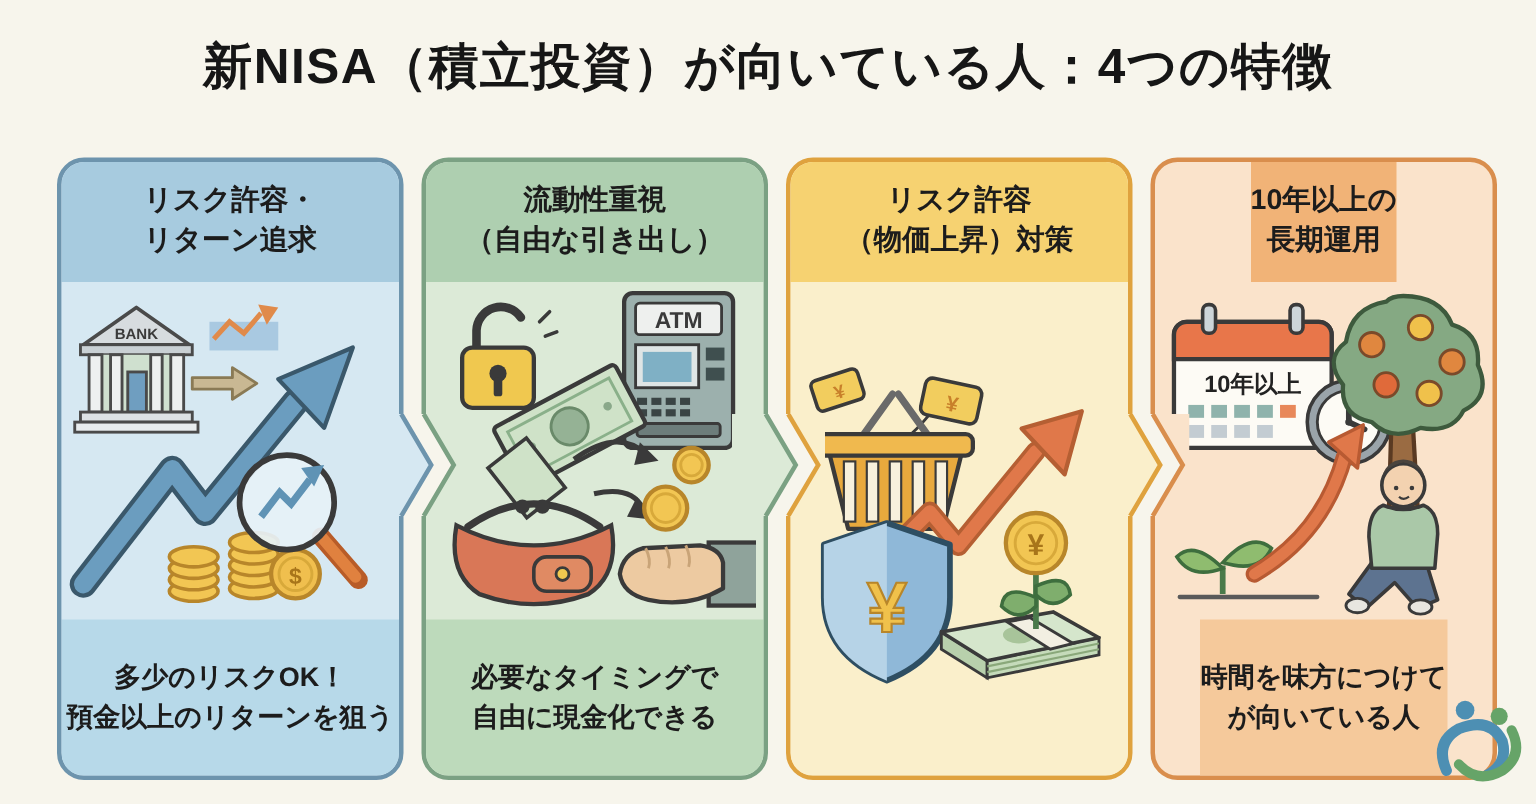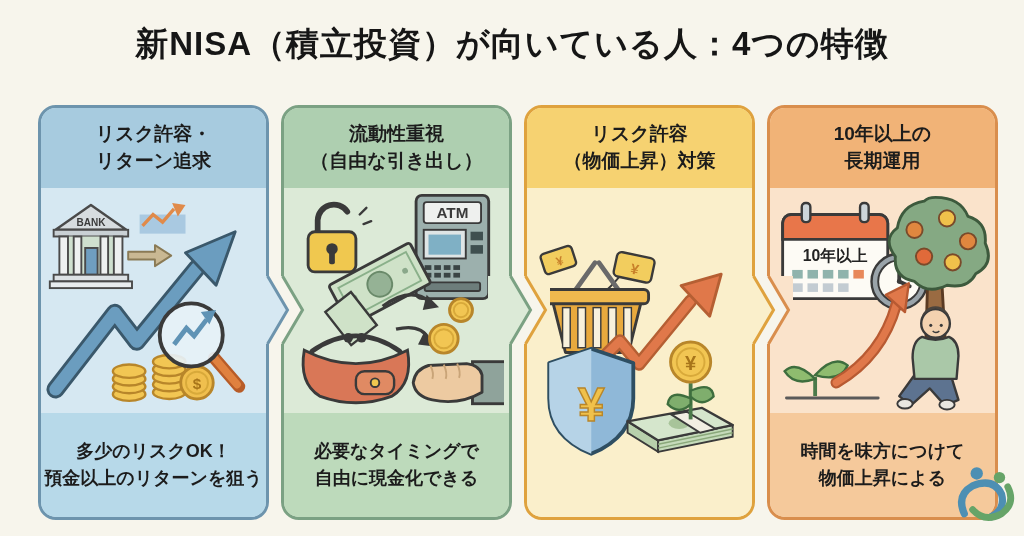--- a/index.html
+++ b/index.html
@@ -38,21 +38,21 @@
     font-size:18px;font-weight:bold;color:#1c1c1c;text-align:center;
     white-space:pre-line;line-height:1.5;
   }
   .conn{position:absolute;top:276px;width:62px;height:68px;z-index:3;}
   .conn .cl{fill:var(--lb);}
   .conn .cb{fill:#f7f5ec;}
   .conn .cr{fill:var(--rb);}
   .conn .ll{fill:none;stroke:var(--lbd);stroke-width:3;}
   .conn .rl{fill:none;stroke:var(--rbd);stroke-width:3;}
   #conn-0{left:245px;} #conn-1{left:488px;} #conn-2{left:731px;}
-  #card-0{left:38px;} #card-1{left:281px;} #card-2{left:524px;} #card-3{left:767px;}
+  #card-0{left:38px;} #card-1{left:281px;} #card-2{left:524px;} #card-3{left:767px;align-items:center;}
   .logo{position:absolute;left:954px;top:460px;width:62px;height:62px;z-index:6;}
   text{font-family:"Liberation Sans","DejaVu Sans",sans-serif;}
 </style>
 </head>
 <body style="background: rgb(247, 245, 236);">
 
 <div class="stage">
 
   <div class="page-title">新NISA（積立投資）が向いている人：4つの特徴</div>
 
@@ -342,21 +342,21 @@
           <circle cx="30" cy="16" r="15" fill="#f3d2b0" stroke="#3a3a3a" stroke-width="2.5"></circle>
           <path d="M15,13 A15,15 0 0 1 45,13 Q45,4 30,0 Q15,4 15,13 Z" fill="#4a443e"></path>
           <circle cx="25" cy="18" r="1.6" fill="#3a3a3a"></circle>
             <circle cx="36" cy="18" r="1.6" fill="#3a3a3a"></circle>
           <path d="M27,24 Q30,27 34,24" stroke="#3a3a3a" stroke-width="1.5" fill="none"></path>
         </g>
       </svg>
     </div>
     <div class="card-footer">
       <div class="t">時間を味方につけて
-物価上昇による</div>
+が向いている人</div>
     </div>
   </div>
 
   <svg class="conn" id="conn-0" viewBox="0 0 62 68" style="--lb: #d6e8f2; --lbd: #6d94ad; --rb: #dcead7; --rbd: #7ba183;">
     <polygon class="cl" points="0,0 22.5,0 42.5,34 22.5,68 0,68"></polygon>
     <polygon class="cb" points="22.5,0 42.5,34 22.5,68 37.5,68 57.5,34 37.5,0"></polygon>
     <polygon class="cr" points="37.5,0 57.5,34 37.5,68 62,68 62,0"></polygon>
     <polyline class="ll" points="22.5,0 42.5,34 22.5,68"></polyline>
     <polyline class="rl" points="37.5,0 57.5,34 37.5,68"></polyline>
   </svg>

